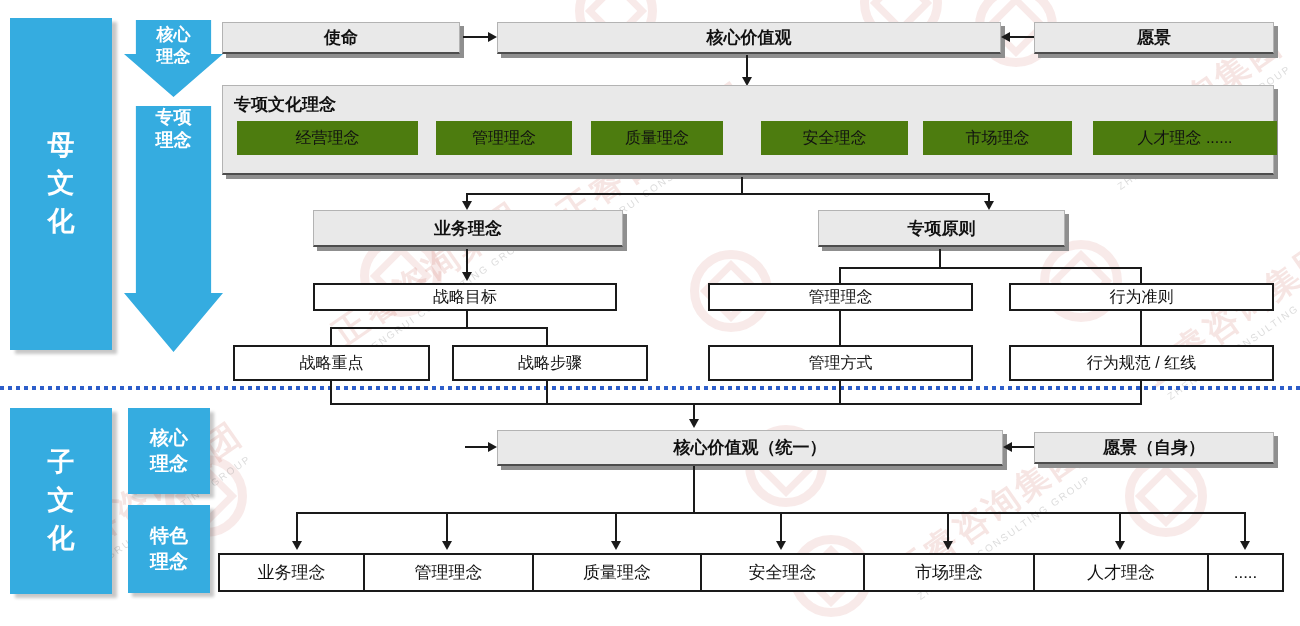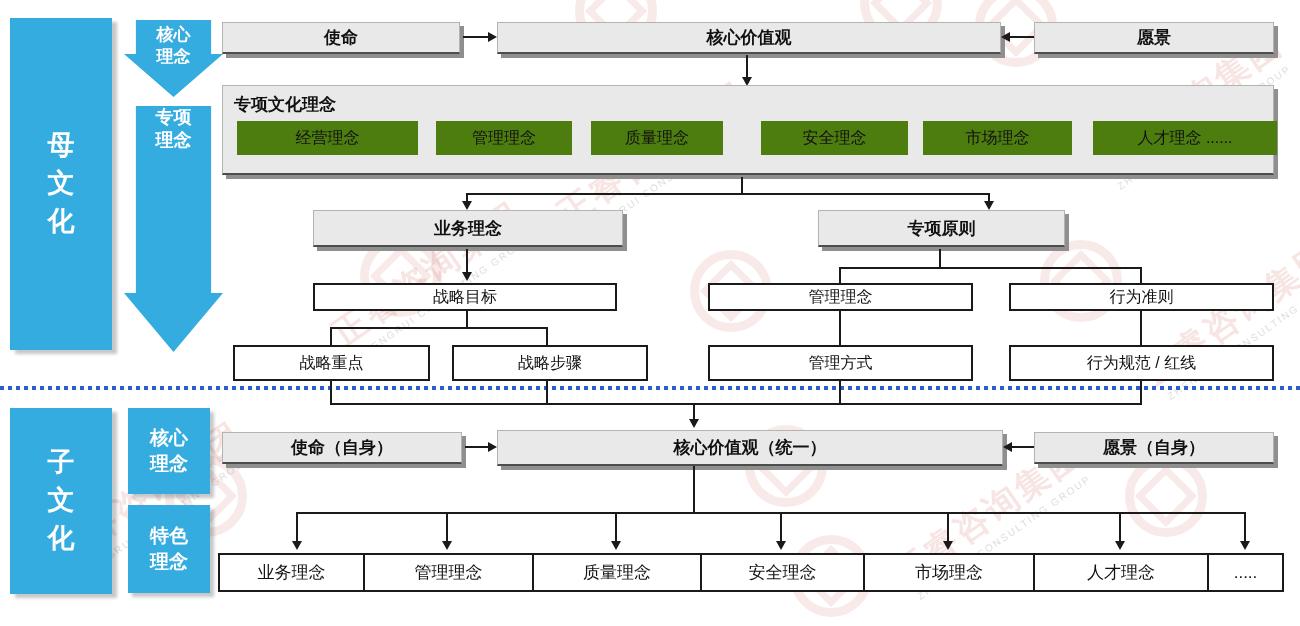--- a/index.html
+++ b/index.html
@@ -156,21 +156,20 @@
   <div class="ad" style="left:689px;top:419px;"></div>
 
   <div class="bluebar" style="left:10px;top:408px;width:102px;height:186px;">子
 文
 化</div>
   <div class="bluetag" style="left:128px;top:408px;width:82px;height:86px;">核心
 理念</div>
   <div class="bluetag" style="left:128px;top:505px;width:82px;height:88px;">特色
 理念</div>
 
-  <div class="gbox" style="left:222px;top:432px;width:240px;height:32px;">使命（自身）</div>
   <div class="gbox" style="left:497px;top:430px;width:506px;height:36px;">核心价值观（统一）</div>
   <div class="gbox" style="left:1034px;top:432px;width:240px;height:32px;">愿景（自身）</div>
   <div class="hl" style="left:465px;top:446px;width:25px;"></div>
   <div class="ar" style="left:488px;top:442px;"></div>
   <div class="hl" style="left:1010px;top:446px;width:24px;"></div>
   <div class="al" style="left:1003px;top:442px;"></div>
 
   <div class="vl" style="left:693px;top:466px;height:48px;"></div>
   <div class="hl" style="left:296px;top:512px;width:950px;"></div>
   <div class="vl" style="left:296px;top:512px;height:30px;"></div>

